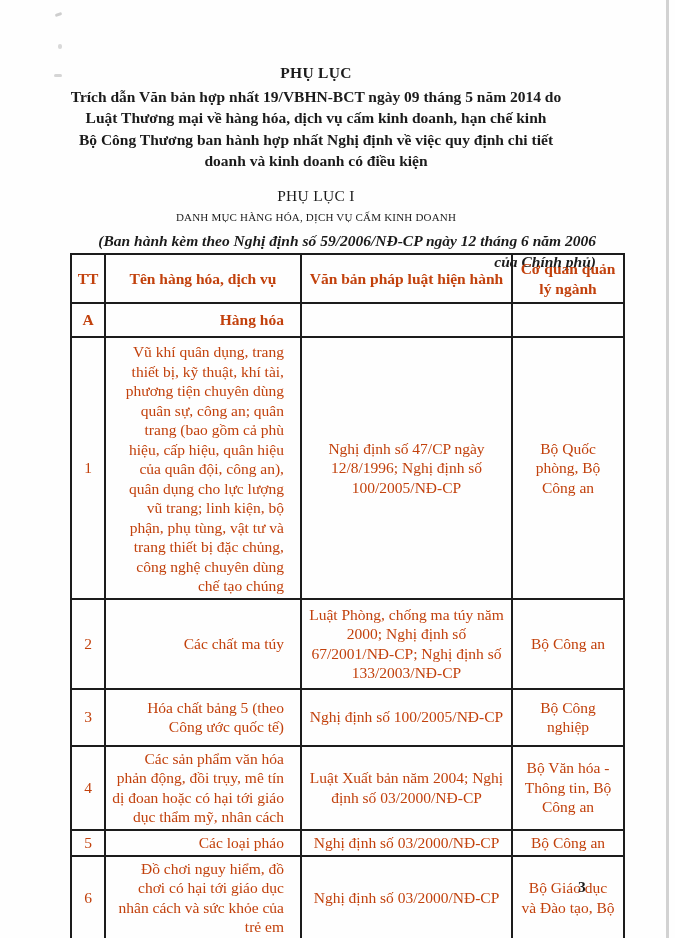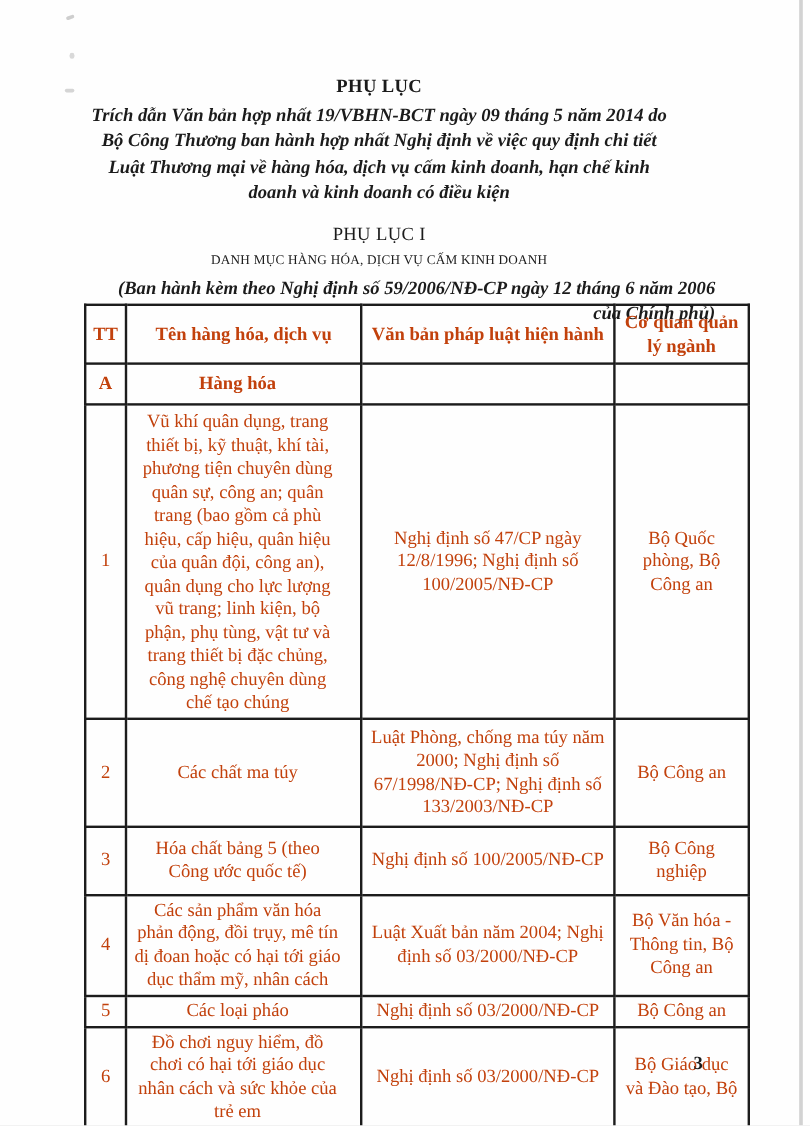--- a/index.html
+++ b/index.html
@@ -21,21 +21,21 @@
   .speck.s1{left:55px;top:13px;width:7px;height:3px;transform:rotate(-20deg);opacity:.7;}
   .speck.s2{left:58px;top:44px;width:4px;height:5px;opacity:.55;}
   .speck.s3{left:54px;top:74px;width:8px;height:3px;opacity:.6;}
 
   
   .doc-header{
     position:absolute;left:36px;top:62px;width:560px;
     text-align:center;line-height:21.5px;font-size:15.5px;
   }
   .doc-title{font-weight:bold;letter-spacing:.3px;}
-  .intro{font-weight:bold;margin-top:2px;font-style:italic;}
+  .intro{font-weight:bold;margin-top:2px;}
   .appx-title{font-weight:normal;margin-top:13px;letter-spacing:.3px;}
   .appx-subtitle{font-size:11px;margin-top:1px;letter-spacing:.2px;}
   .appx-note{font-style:italic;font-weight:bold;margin-top:1px;line-height:21px;text-align:right;}
 
   
   table.doc-table{
     position:absolute;left:70px;top:253px;
     border-collapse:collapse;table-layout:fixed;
     width:553px;
     font-size:15.5px;color:#c2410c;
@@ -45,21 +45,21 @@
   .doc-table col.c2{width:211px;}
   .doc-table col.c3{width:112px;}
   .doc-table th,.doc-table td{
     border:2px solid #1c1c1c;
     vertical-align:middle;
     line-height:19.5px;
     overflow:hidden;
   }
   .doc-table th{font-weight:bold;text-align:center;padding:2px 3px;}
   td.c-tt{text-align:center;padding:1px 2px;}
-  td.c-name{text-align:center;padding:2px 16px 2px 6px;}
+  td.c-name{text-align:right;padding:2px 16px 2px 6px;}
   td.c-legal{text-align:center;padding:2px 5px;}
   td.c-agency{text-align:center;padding:2px 7px;}
   tr.tr-head{height:49px;}
   tr.tr-a{height:34px;}
   tr.tr-a td{font-weight:bold;}
   tr.tr-1{height:218px;}
   tr.tr-1 td.c-name{vertical-align:top;padding-top:4px;}
   tr.tr-2{height:90px;}
   tr.tr-3{height:57px;}
   tr.tr-4{height:84px;}
@@ -78,22 +78,22 @@
 
   <div class="scan-edge"></div>
   <div class="speck s1"></div>
   <div class="speck s2"></div>
   <div class="speck s3"></div>
 
   <div class="doc-header">
     <div class="doc-title">PHỤ LỤC</div>
     <div class="intro">
       <div>Trích dẫn Văn bản hợp nhất 19/VBHN-BCT ngày 09 tháng 5 năm 2014 do</div>
+      <div>Luật Thương mại về hàng hóa, dịch vụ cấm kinh doanh, hạn chế kinh</div>
       <div>Bộ Công Thương ban hành hợp nhất Nghị định về việc quy định chi tiết</div>
-      <div>Luật Thương mại về hàng hóa, dịch vụ cấm kinh doanh, hạn chế kinh</div>
       <div>doanh và kinh doanh có điều kiện</div>
     </div>
     <div class="appx-title">PHỤ LỤC I</div>
     <div class="appx-subtitle">DANH MỤC HÀNG HÓA, DỊCH VỤ CẤM KINH DOANH</div>
     <div class="appx-note">
       <div>(Ban hành kèm theo Nghị định số 59/2006/NĐ-CP ngày 12 tháng 6 năm 2006</div>
       <div>của Chính phủ)</div>
     </div>
   </div>
 
@@ -121,21 +121,21 @@
       </tr>
       <tr class="tr-1">
         <td class="c-tt">1</td>
         <td class="c-name">Vũ khí quân dụng, trang thiết bị, kỹ thuật, khí tài, phương tiện chuyên dùng quân sự, công an; quân trang (bao gồm cả phù hiệu, cấp hiệu, quân hiệu của quân đội, công an), quân dụng cho lực lượng vũ trang; linh kiện, bộ phận, phụ tùng, vật tư và trang thiết bị đặc chủng, công nghệ chuyên dùng chế tạo chúng</td>
         <td class="c-legal">Nghị định số 47/CP ngày 12/8/1996; Nghị định số 100/2005/NĐ-CP</td>
         <td class="c-agency">Bộ Quốc phòng, Bộ Công an</td>
       </tr>
       <tr class="tr-2">
         <td class="c-tt">2</td>
         <td class="c-name">Các chất ma túy</td>
-        <td class="c-legal">Luật Phòng, chống ma túy năm 2000; Nghị định số 67/1998/NĐ-CP; Nghị định số 133/2003/NĐ-CP</td>
+        <td class="c-legal">Luật Phòng, chống ma túy năm 2000; Nghị định số 67/2001/NĐ-CP; Nghị định số 133/2003/NĐ-CP</td>
         <td class="c-agency">Bộ Công an</td>
       </tr>
       <tr class="tr-3">
         <td class="c-tt">3</td>
         <td class="c-name">Hóa chất bảng 5 (theo Công ước quốc tế)</td>
         <td class="c-legal">Nghị định số 100/2005/NĐ-CP</td>
         <td class="c-agency">Bộ Công nghiệp</td>
       </tr>
       <tr class="tr-4">
         <td class="c-tt">4</td>

